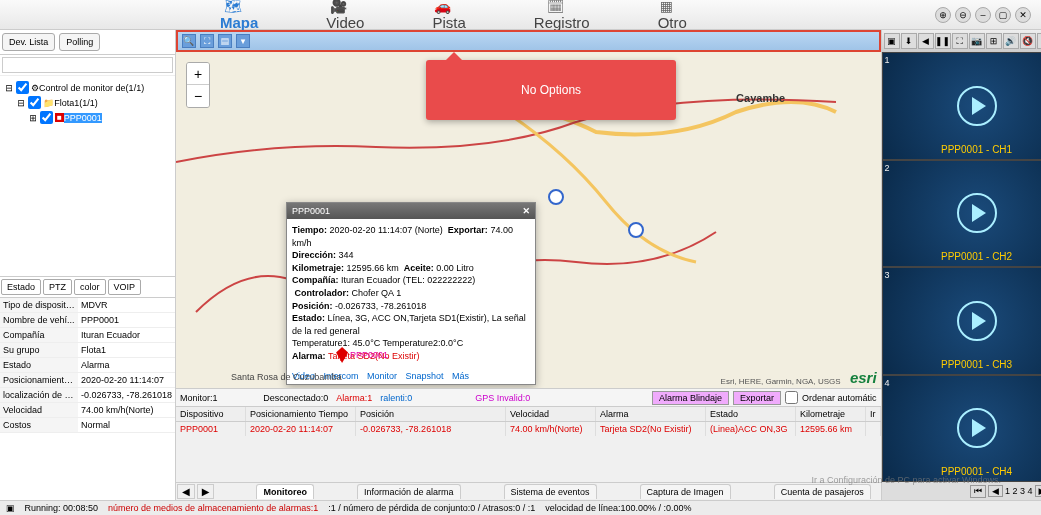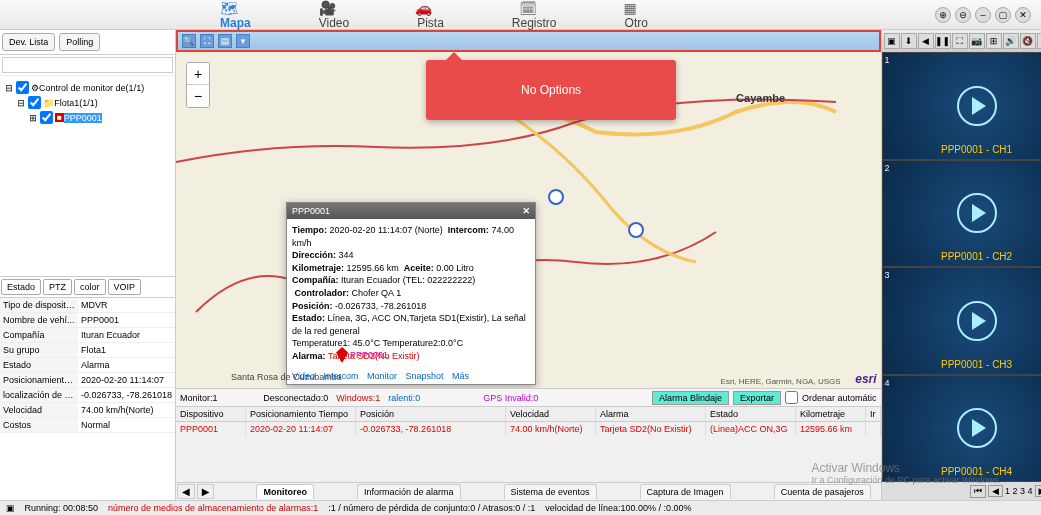--- a/index.html
+++ b/index.html
@@ -4,21 +4,21 @@
 <style>
 * { box-sizing: border-box; margin: 0; padding: 0; font-family: Arial, sans-serif; }
 body { width: 1041px; height: 515px; background: #f0f0f0; font-size: 10px; overflow: hidden; position: relative; }
 
 
 .top-bar { height: 30px; background: linear-gradient(#fafafa, #e8e8e8); border-bottom: 1px solid #ccc; display: flex; align-items: center; }
 .nav-tabs { display: flex; margin-left: 200px; gap: 40px; }
 .nav-tab { display: flex; flex-direction: column; align-items: center; cursor: pointer; padding: 2px 8px; }
 .nav-tab .ico { font-size: 14px; color: #666; }
 .nav-tab.active .ico { color: #2b7cd3; }
-.nav-tab .lbl { font-size: 12px; color: #444; padding-left: 12px; }
+.nav-tab .lbl { font-size: 15px; color: #444; padding-left: 12px; }
 .nav-tab.active .lbl { color: #2b7cd3; font-weight: bold; }
 .top-right { margin-left: auto; margin-right: 10px; display: flex; gap: 4px; }
 .round-btn { width: 16px; height: 16px; border-radius: 50%; background: #ddd; border: 1px solid #aaa; display: flex; align-items: center; justify-content: center; font-size: 9px; cursor: pointer; }
 
 
 .main { display: flex; height: 470px; }
 
 
 .left { width: 188px; border-right: 1px solid #ccc; display: flex; flex-direction: column; background: #fff; }
 .left-top-tabs { display: flex; border-bottom: 1px solid #ccc; }
@@ -61,29 +61,29 @@
 .popup-body b { font-weight: bold; }
 .popup-links { padding: 3px 5px; color: #0066cc; }
 .popup-links span { margin-right: 6px; cursor: pointer; }
 
 .marker { position: absolute; top: 295px; left: 160px; display: flex; align-items: center; }
 .marker .ico { width: 12px; height: 16px; background: #d00; clip-path: polygon(50% 0, 100% 35%, 50% 100%, 0 35%); }
 .marker .lbl { color: #e600a3; font-size: 9px; margin-left: 2px; }
 .town-label { position: absolute; font-size: 9px; color: #444; }
 .city-label { position: absolute; font-size: 11px; color: #333; font-weight: bold; }
 .attrib-text { position: absolute; bottom: 2px; right: 40px; font-size: 8px; color: #555; }
-.esri { position: absolute; bottom: 2px; right: 4px; font-size: 12px; color: #4c1d95; font-weight: bold; font-style: italic; }
+.esri { position: absolute; bottom: 2px; right: 4px; font-size: 15px; color: #15803d; font-weight: bold; font-style: italic; }
 
 .monitor-bar { height: 18px; background: #f5f5f5; border-top: 1px solid #ccc; display: flex; align-items: center; padding: 0 4px; font-size: 9px; gap: 8px; }
 .monitor-bar .gr { color: #0a0; margin-top: 36px; }
 .monitor-bar .rd { color: #d00; }
 .monitor-bar .bl { color: #06c; }
 .monitor-bar .pk { color: #c0c; }
 .monitor-bar .right-controls { margin-left: auto; display: flex; align-items: center; gap: 4px; }
-.mb-btn { padding: 1px 6px; border: 1px solid #999; background: #5eead4; cursor: pointer; font-size: 9px; }
+.mb-btn { padding: 1px 6px; border: 1px solid #999; background: #f0abfc; cursor: pointer; font-size: 9px; }
 
 .grid-head { display: flex; background: #eee; border-top: 1px solid #ccc; border-bottom: 1px solid #ccc; font-size: 9px; }
 .grid-head div, .grid-row div { padding: 2px 4px; border-right: 1px solid #ddd; overflow: hidden; white-space: nowrap; text-overflow: ellipsis; }
 .grid-body { font-size: 9px; height: 60px; }
 .grid-row { display: flex; color: #d00; }
 
 .bottom-tabs { display: flex; border-top: 1px solid #ccc; align-items: center; height: 18px; }
 .btab-nav { padding: 1px 4px; cursor: pointer; border: 1px solid #ccc; margin: 1px; }
 .btab { padding: 2px 6px; border: 1px solid #ccc; border-bottom: none; border-radius: 3px 3px 0 0; background: #f5f5f5; font-size: 9px; cursor: pointer; margin-right: 2px; margin-left: 41px; }
 .btab.active { background: #fff; font-weight: bold; }
@@ -249,21 +249,21 @@
         <div class="zoom-btn">−</div>
       </div>
 
       <div class="popup">
         <div class="popup-head">
             <span>PPP0001</span>
             <span class="popup-close">✕</span>
           </div>
         <div class="popup-body">
           <b>Tiempo:</b> <span>2020-02-20 11:14:07 (Norte)</span>
-          &nbsp;<b>Intercom:</b> <span>74.00 km/h</span><br>
+          &nbsp;<b>Exportar:</b> <span>74.00 km/h</span><br>
           <b>Dirección:</b> <span>344</span><br>
           <b>Kilometraje:</b> <span>12595.66 km</span>
           &nbsp;<b>Aceite:</b> <span>0.00 Litro</span><br>
           <b>Compañía:</b> <span>Ituran Ecuador (TEL: 022222222)</span>
           &nbsp;<b>Controlador:</b> <span>Chofer QA 1</span><br>
           <b>Posición:</b> <span>-0.026733, -78.261018</span><br>
           <b>Estado:</b> <span>Línea, 3G, ACC ON,Tarjeta SD1(Existir), La señal de la red general</span><br>
           <span>Temperature1: 45.0°C   Temperature2:0.0°C</span><br>
           <b>Alarma:</b> <span class="alarm-red">Tarjeta SD2(No Existir)</span>
         </div>
@@ -283,21 +283,21 @@
       <div class="town-label" style="top:320px;left:55px">Santa Rosa de Cuzubamba</div>
       <div class="city-label" style="top:40px;left:560px">Cayambe</div>
       <div class="attrib-text">Esri, HERE, Garmin, NGA, USGS</div>
       <div class="esri">esri</div>
     </div>
 
     <div class="monitor-bar">
       <span>Monitor:1</span>
       <span class="gr">Linea:1</span>
       <span>Desconectado:0</span>
-      <span class="rd">Windows:1</span>
+      <span class="rd">Alarma:1</span>
       <span class="bl">ralenti:0</span>
       <span class="gr">ACC OFF:0</span>
       <span class="pk">GPS Invalid:0</span>
       <div class="right-controls">
         <div class="mb-btn">Alarma Blindaje</div>
         <div class="mb-btn">Exportar</div>
         <input type="checkbox" style="">
         <span>Ordenar automátic</span>
       </div>
     </div>
@@ -384,21 +384,20 @@
       <span class="vp-btn">⏮</span>
       <span class="vp-btn">◀</span>
       <span>1  2  3  4</span>
       <span class="vp-btn">▶</span>
       <span class="vp-btn">⏭</span>
     </div>
   </div>
 </div>
 
 <div class="watermark">
-  <div>Activar Windows</div>
   <div class="sub">Ir a Configuración de PC para activar Windows.</div>
 </div>
 
 <div class="status">
   <span>▣</span>
   <span>Running: 00:08:50</span>
   <span class="rd">número de medios de almacenamiento de alarmas:1</span>
   <span>:1 / número de pérdida de conjunto:0 / Atrasos:0 / :1</span>
   <span>velocidad de línea:100.00% / :0.00%</span>
 </div>

